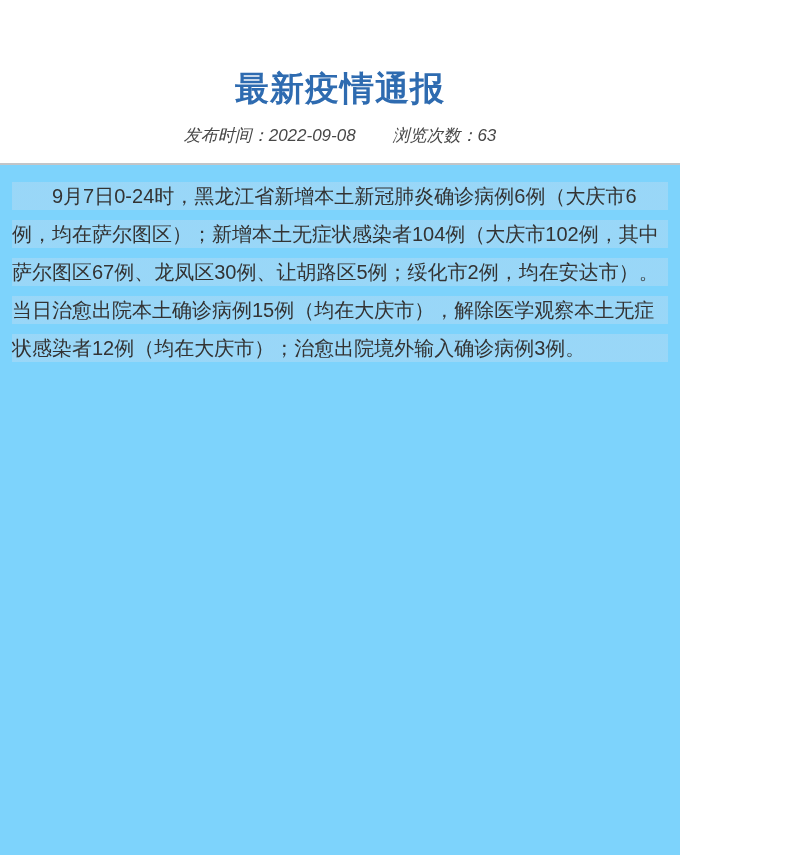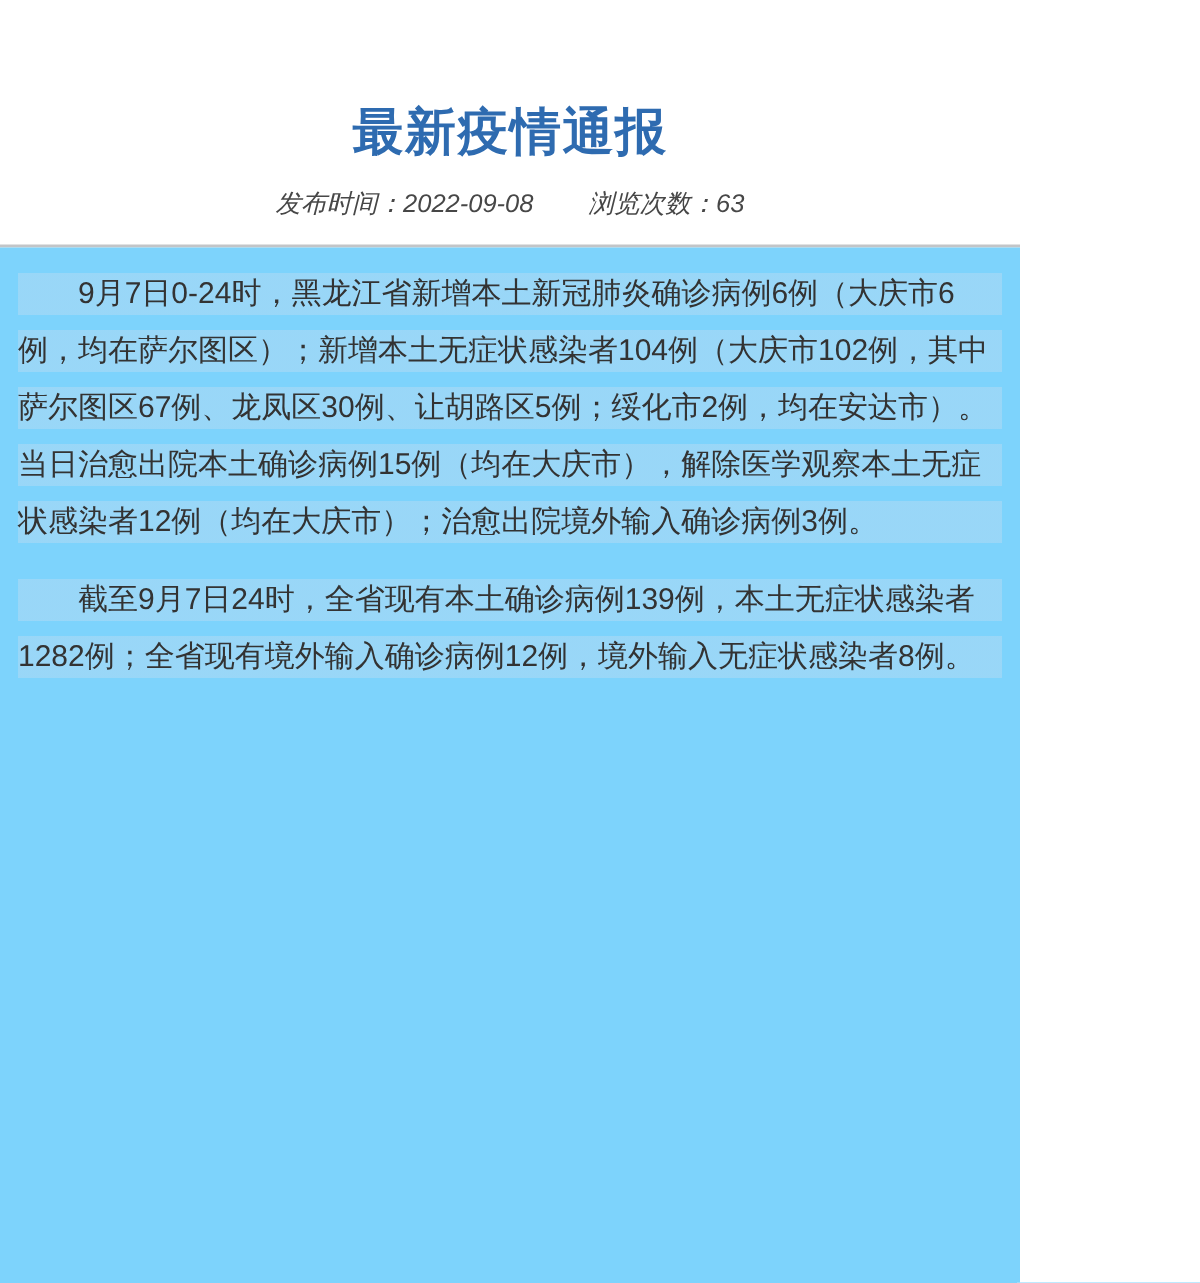--- a/index.html
+++ b/index.html
@@ -87,18 +87,17 @@
     <div class="meta">
       <span><span>发布时间：</span><span>2022-09-08</span></span>
       <span class="views"><span>浏览次数：</span><span>63</span></span>
     </div>
   </header>
 
   <div class="divider"></div>
 
   <main class="content">
     <p>9月7日0-24时，黑龙江省新增本土新冠肺炎确诊病例6例（大庆市6例，均在萨尔图区）；新增本土无症状感染者104例（大庆市102例，其中萨尔图区67例、龙凤区30例、让胡路区5例；绥化市2例，均在安达市）。当日治愈出院本土确诊病例15例（均在大庆市），解除医学观察本土无症状感染者12例（均在大庆市）；治愈出院境外输入确诊病例3例。</p>
-    <p>截至9月7日24时，全省现有本土确诊病例139例，本土无症状感染者1282例；全省现有境外输入确诊病例12例，境外输入无症状感染者8例。</p>
   </main>
 
   <div class="bottom-strip"></div>
 
 </div>
 
 </body></html>

